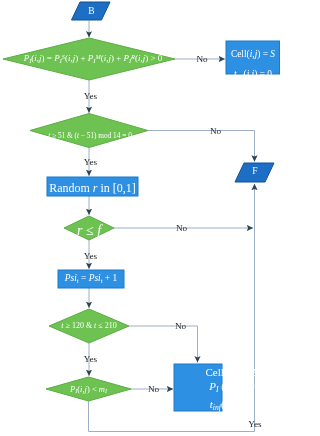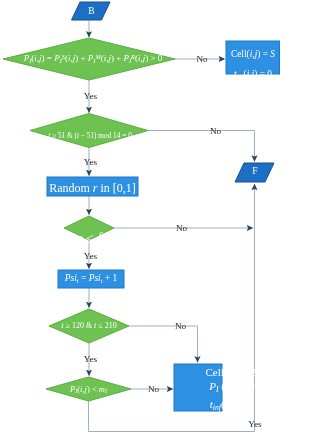--- a/index.html
+++ b/index.html
@@ -53,21 +53,21 @@
 <rect x="174" y="364" width="48" height="47" fill="#2E90E2" stroke="#1C7BC6" stroke-width="1"></rect>
 <polygon points="88.5,377 131.0,389 88.5,401 46.0,389" fill="#6EC252" stroke="#5BAE41" stroke-width="1"></polygon>
 </svg>
 <div id="text-layer" class="tl" style="left:0;top:0;width:282px;height:436px;">
 <div class="nl" style="left:91.5px;top:6.8px;font-size:9.5px;">B</div>
 <div class="nl" style="left:255px;top:166.5px;font-size:9.5px;">F</div>
 <div class="nl" style="left:93px;top:54px;font-size:9px;" id="lbl-pressure"><i>P</i><span class="sb">I</span>(<i>i</i>,<i>j</i>) = <i>P</i><span class="sb">I</span><span class="sp">S</span>(<i>i</i>,<i>j</i>) + <i>P</i><span class="sb">I</span><span class="sp">M</span>(<i>i</i>,<i>j</i>) + <i>P</i><span class="sb">I</span><span class="sp">R</span>(<i>i</i>,<i>j</i>) &gt; 0</div>
 <div class="nl" style="left:253px;top:43.5px;font-size:9.4px;line-height:20px;" id="lbl-susc">Cell(<i>i</i>,<i>j</i>) = <i>S</i><br><i>t</i><span class="sb">inf</span>(<i>i</i>,<i>j</i>) = 0</div>
 <div class="nl" style="left:90px;top:132px;font-size:7.3px;" id="lbl-spray"><i>t</i> ≥ 51 &amp; (<i>t</i> − 51) mod 14 = 0</div>
 <div class="nl" style="left:92.5px;top:181.5px;font-size:12px;" id="lbl-rand">Random <i>r</i> in [0,1]</div>
-<div class="nl" style="left:89px;top:223.5px;font-size:14px;margin-top:8px;" id="lbl-rlef"><i>r</i> ≤ <i>f</i></div>
+<div class="nl" style="left:89px;top:223.5px;font-size:14px;" id="lbl-rlef"><i>r</i> ≤ <i>f</i></div>
 <div class="nl" style="left:91px;top:273.5px;font-size:9.4px;" id="lbl-psi"><i>Psi</i><span class="sb">t</span> = <i>Psi</i><span class="sb">t</span> + 1</div>
 <div class="nl" style="left:89px;top:321.5px;font-size:8px;" id="lbl-window"><i>t</i> ≥ 120 &amp; <i>t</i> ≤ 210</div>
 <div class="nl" style="left:204px;top:364.5px;font-size:11px;line-height:14.5px;margin-left:28px;" id="lbl-exp">Cell(<i>i</i>,<i>j</i>) = <i>E</i><br><i>P</i><span class="sb">I</span> (<i>i</i>,<i>j</i>) = 0<br><i>t</i><span class="sb">inf</span>(<i>i</i>,<i>j</i>) = 0</div>
 <div class="nl" style="left:88.5px;top:384.5px;font-size:8.5px;" id="lbl-pltm"><i>P</i><span class="sb">I</span>(<i>i</i>,<i>j</i>) &lt; <i>m</i><span class="sb">I</span></div>
 <div class="el" style="left:90.5px;top:95.5px;font-size:9.2px;">Yes</div>
 <div class="el" style="left:202px;top:58.5px;font-size:9.2px;">No</div>
 <div class="el" style="left:90.5px;top:161.5px;font-size:9.2px;">Yes</div>
 <div class="el" style="left:215.5px;top:130.5px;font-size:9.2px;">No</div>
 <div class="el" style="left:90.5px;top:256px;font-size:9.2px;">Yes</div>
 <div class="el" style="left:181.5px;top:227.5px;font-size:9.2px;">No</div>

